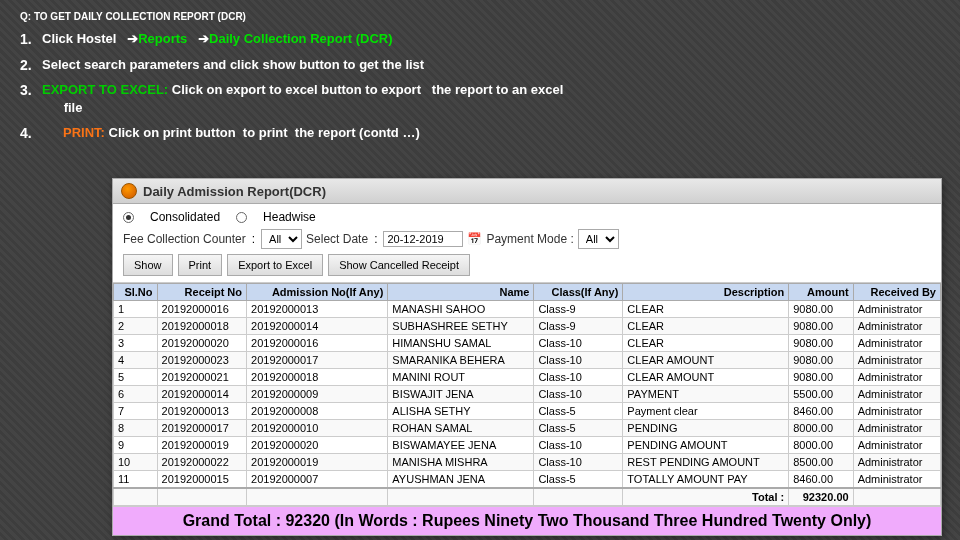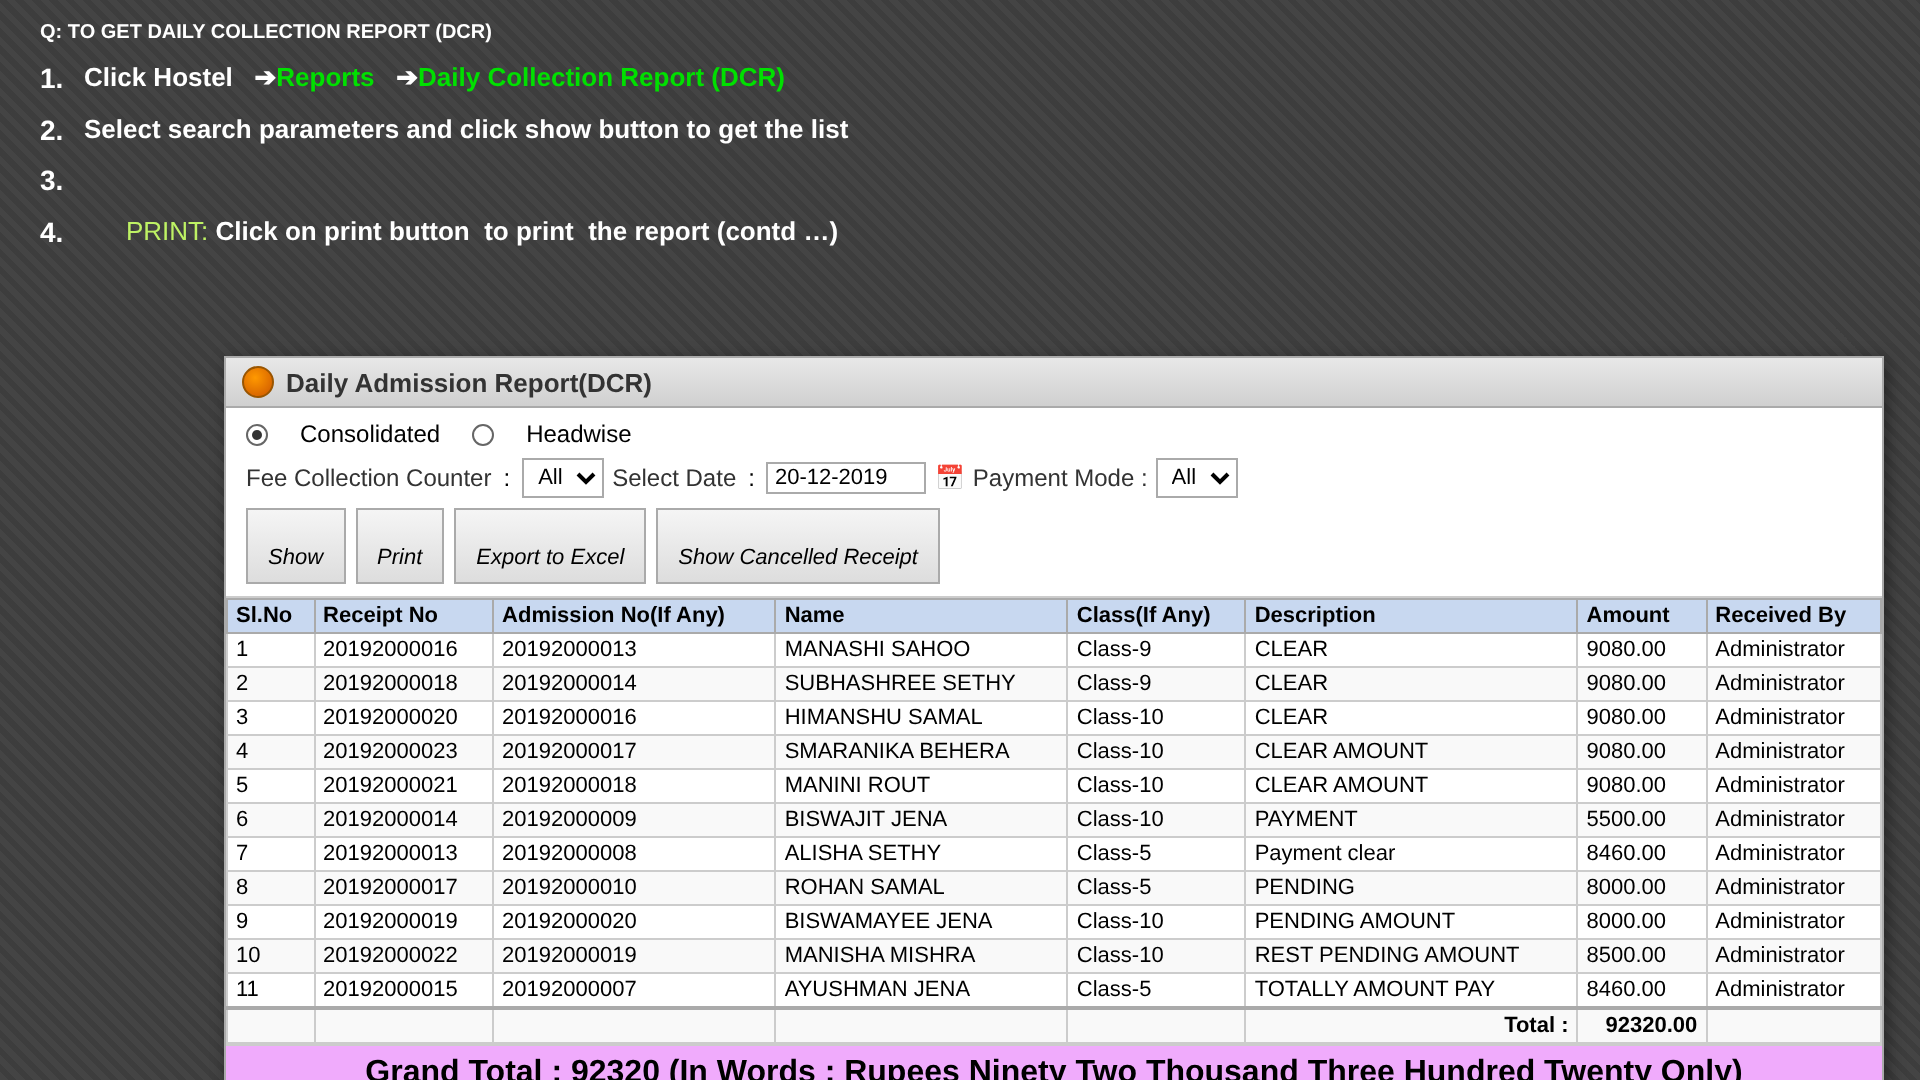--- a/index.html
+++ b/index.html
@@ -67,22 +67,22 @@
       font-size: 13px;
     }
 
     .step-text .export-label {
       color: #00cc00;
       font-weight: bold;
       text-transform: uppercase;
     }
 
     .step-text .print-label {
-      color: #bef264;
-      font-weight: normal;
+      color: #f97316;
+      font-weight: bold;
       text-transform: uppercase;
       padding-left: 21px;
     }
 
     
     .report-window {
       position: absolute;
       top: 178px;
       left: 112px;
       width: 830px;
@@ -185,24 +185,23 @@
     .btn-row {
       display: flex;
       gap: 5px;
       margin-top: 4px;
     }
 
     .btn {
       background: linear-gradient(to bottom, #f5f5f5, #ddd);
       border: 1px solid #aaa;
       font-size: 11px;
-      padding: 18px 10px;
+      padding: 2px 10px;
       cursor: pointer;
       height: 22px;
-      font-style: italic;
     }
 
     
     .report-table-container {
       overflow: auto;
       max-height: 260px;
     }
 
     table {
       width: 100%;
@@ -210,21 +209,21 @@
       font-size: 11px;
     }
 
     table thead tr {
       background: #c8d8f0;
     }
 
     table th {
       border: 1px solid #aaa;
       padding: 2px 4px;
-      text-align: left;
+      text-align: right;
       font-weight: bold;
       white-space: nowrap;
     }
 
     table td {
       border: 1px solid #ccc;
       padding: 2px 4px;
       white-space: nowrap;
     }
 
@@ -272,20 +271,23 @@
       </span>
     </div>
 
     <div class="instruction-line">
       <span class="step-num">2.</span>
       <span class="step-text">Select search parameters and click show button   to get the list</span>
     </div>
 
     <div class="instruction-line">
       <span class="step-num">3.</span>
+      <span class="step-text">
+        <span class="export-label">Export to excel:</span> Click on export to excel button to export &nbsp;&nbsp;the report to an excel<br>&nbsp;&nbsp;&nbsp;&nbsp;&nbsp;&nbsp;file
+      </span>
     </div>
 
     <div class="instruction-line">
       <span class="step-num">4.</span>
       <span class="step-text">
         <span class="print-label">Print:</span> Click on print button &nbsp;to print &nbsp;the report (contd …)
       </span>
     </div>
   </div>
 </div>

